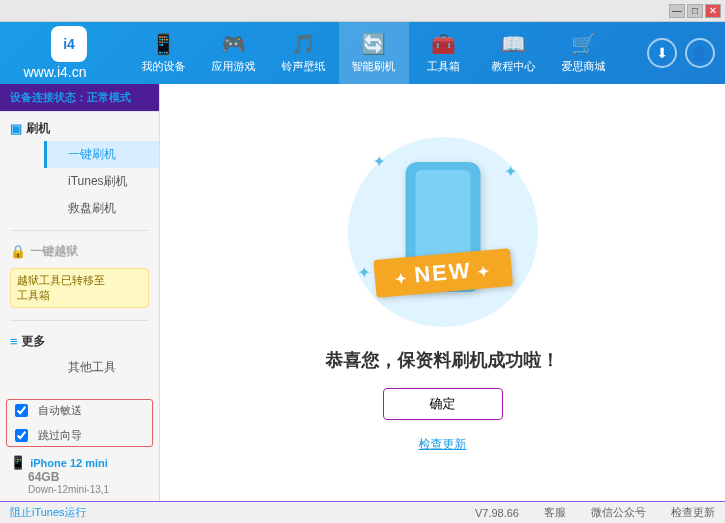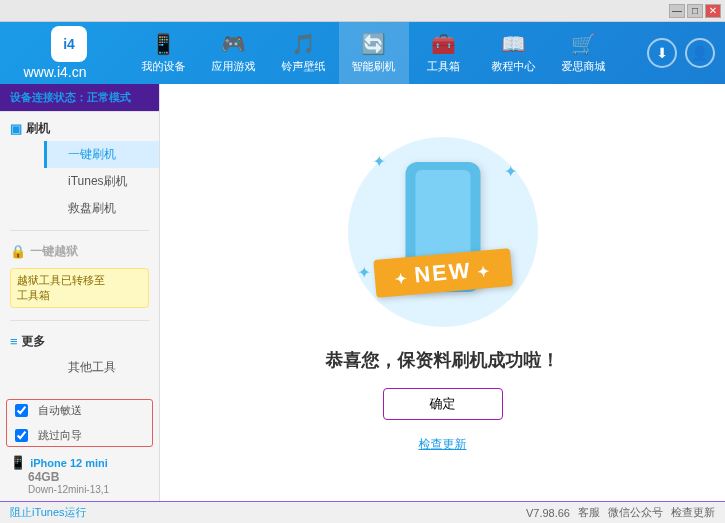--- a/index.html
+++ b/index.html
@@ -307,21 +307,21 @@
       display: flex;
       align-items: center;
       padding: 0 10px;
       font-size: 11px;
       color: #666;
     }
     .bottom-middle { flex: 1; }
     .bottom-right {
       display: flex;
       align-items: center;
-      gap: 8px;
+      gap: 25px;
       font-size: 11px;
       color: #666;
     }
     .bottom-right a {
       color: #666;
       text-decoration: none;
       cursor: pointer;
     }
 
     

